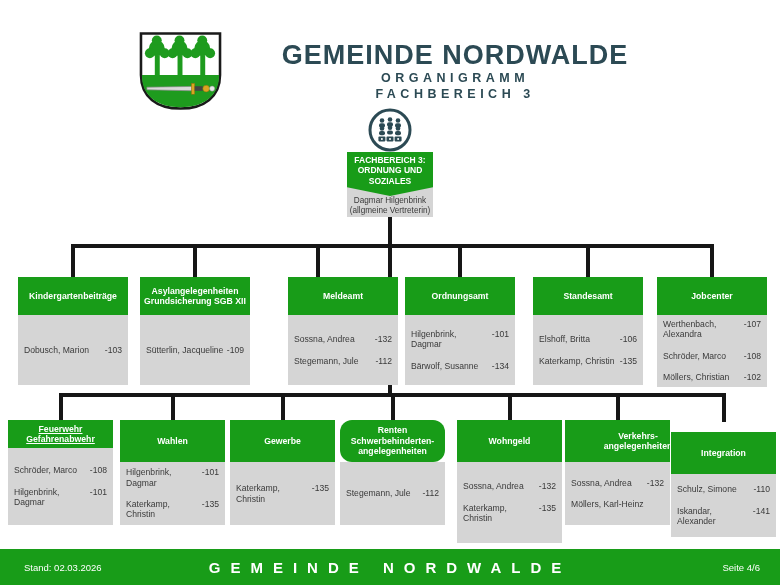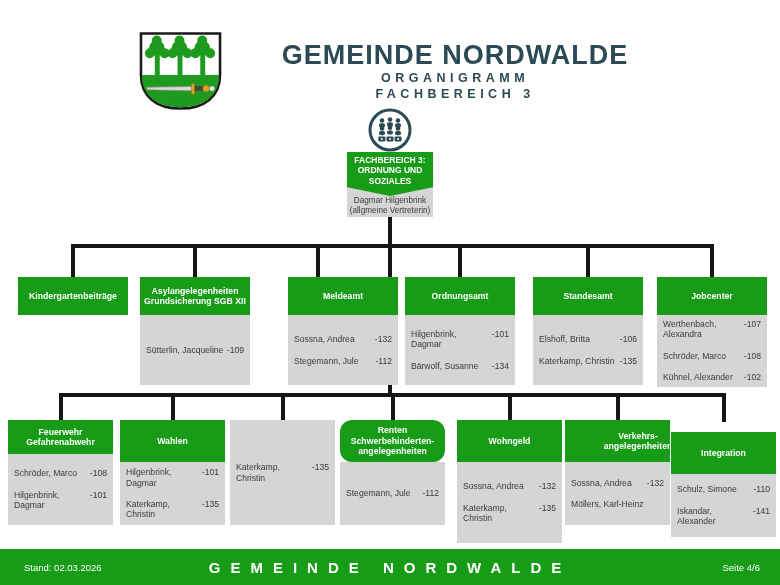--- a/index.html
+++ b/index.html
@@ -124,20 +124,26 @@
       </g>
     </svg>
   </div>
 
   <div id="org">
       <div class="line" style="left: 388px; top: 217px; width: 4px; height: 180px;"></div>
       <div class="line" style="left: 71px; top: 244px; width: 643px; height: 4px;"></div>
       <div class="line" style="left: 71px; top: 244px; width: 4px; height: 35px;"></div>
       <div class="box" style="left: 18px; top: 277px; width: 110px; height: 108px;">
         <div class="box-head" style="height: 38px;">Kindergartenbeiträge</div>
+        <div class="box-body">
+          <div class="entry">
+            <span class="name">Dobusch, Marion</span>
+            <span class="ext">-103</span>
+          </div>
+        </div>
       </div>
       <div class="line" style="left: 193px; top: 244px; width: 4px; height: 35px;"></div>
       <div class="box" style="left: 140px; top: 277px; width: 110px; height: 108px;">
         <div class="box-head" style="height: 38px;">Asylangelegenheiten Grundsicherung SGB XII</div>
         <div class="box-body">
           <div class="entry">
             <span class="name">Sütterlin, Jacqueline</span>
             <span class="ext">-109</span>
           </div>
         </div>
@@ -190,29 +196,29 @@
         <div class="box-body">
           <div class="entry">
             <span class="name">Werthenbach, Alexandra</span>
             <span class="ext">-107</span>
           </div>
           <div class="entry">
             <span class="name">Schröder, Marco</span>
             <span class="ext">-108</span>
           </div>
           <div class="entry">
-            <span class="name">Kühnel, Alexander</span>
+            <span class="name">Möllers, Christian</span>
             <span class="ext">-102</span>
           </div>
         </div>
       </div>
       <div class="line" style="left: 58.5px; top: 393px; width: 667px; height: 4px;"></div>
       <div class="line" style="left: 58.5px; top: 393px; width: 4px; height: 29px;"></div>
       <div class="box" style="left: 8px; top: 420px; width: 105px; height: 105px;">
-        <div class="box-head" style="height: 34px;">Feuerwehr Gefahrenabwehr</div>
+        <div class="box-head" style="height: 28px; text-decoration: underline;">Feuerwehr Gefahrenabwehr</div>
         <div class="box-body">
           <div class="entry">
             <span class="name">Schröder, Marco</span>
             <span class="ext">-108</span>
           </div>
           <div class="entry">
             <span class="name">Hilgenbrink, Dagmar</span>
             <span class="ext">-101</span>
           </div>
         </div>
@@ -226,20 +232,21 @@
             <span class="ext">-101</span>
           </div>
           <div class="entry">
             <span class="name">Katerkamp, Christin</span>
             <span class="ext">-135</span>
           </div>
         </div>
       </div>
       <div class="line" style="left: 280.5px; top: 393px; width: 4px; height: 29px;"></div>
       <div class="box" style="left: 230px; top: 420px; width: 105px; height: 105px;">
+        <div class="box-head" style="height: 42px;">Gewerbe</div>
         <div class="box-body">
           <div class="entry">
             <span class="name">Katerkamp, Christin</span>
             <span class="ext">-135</span>
           </div>
         </div>
       </div>
       <div class="line" style="left: 390.5px; top: 393px; width: 4px; height: 29px;"></div>
       <div class="box" style="left: 340px; top: 420px; width: 105px; height: 105px;">
         <div class="box-head" style="height: 42px; border-radius: 12px;">Renten Schwerbehinderten-angelegenheiten</div>

